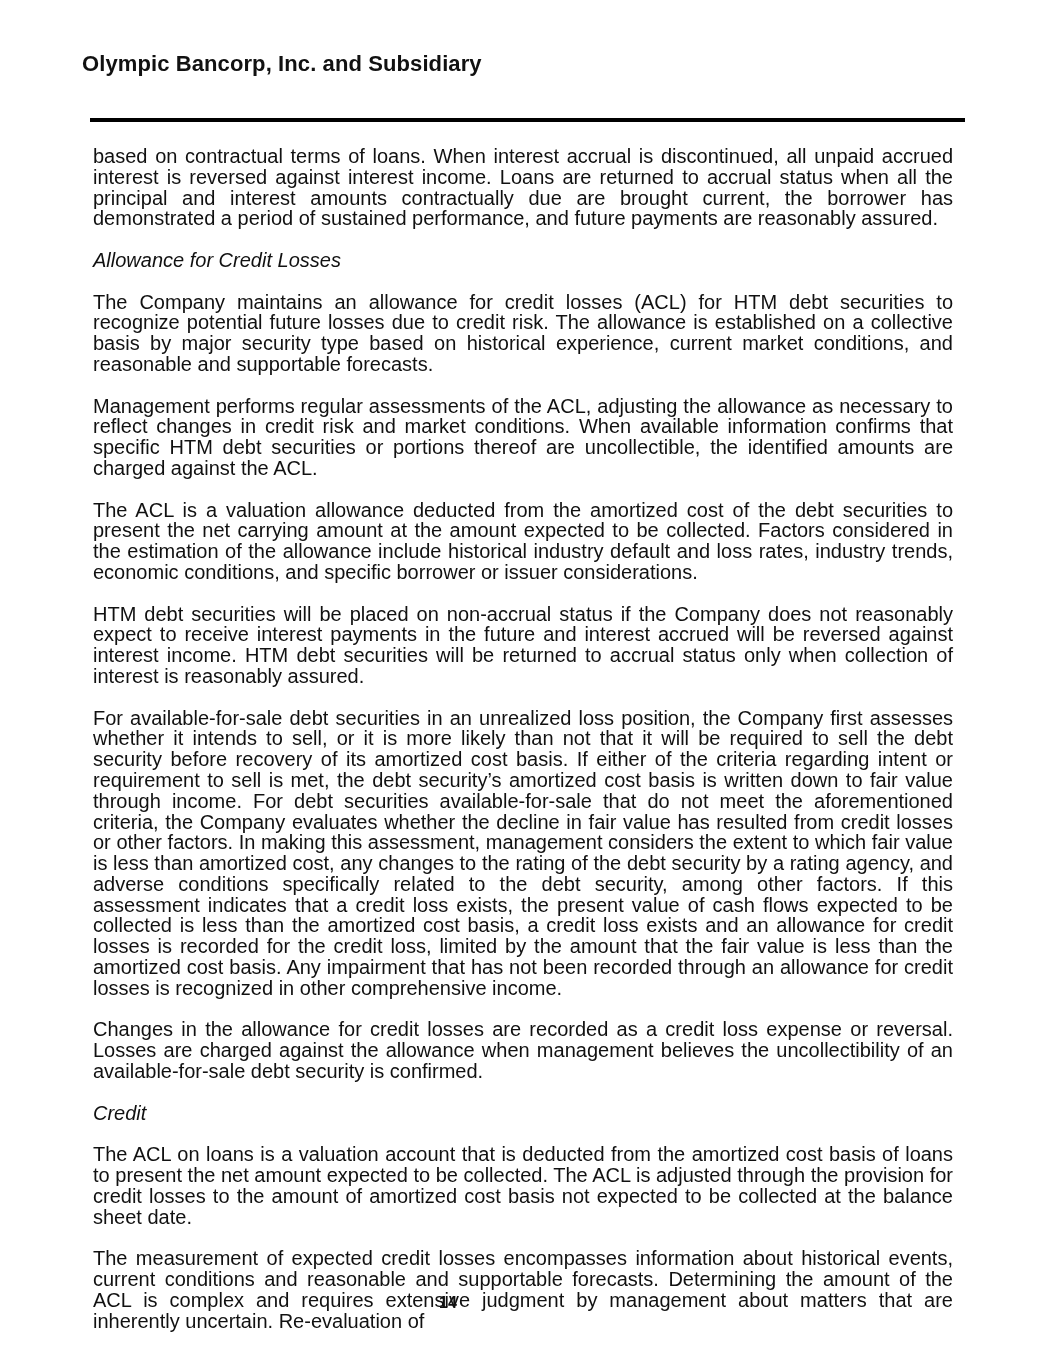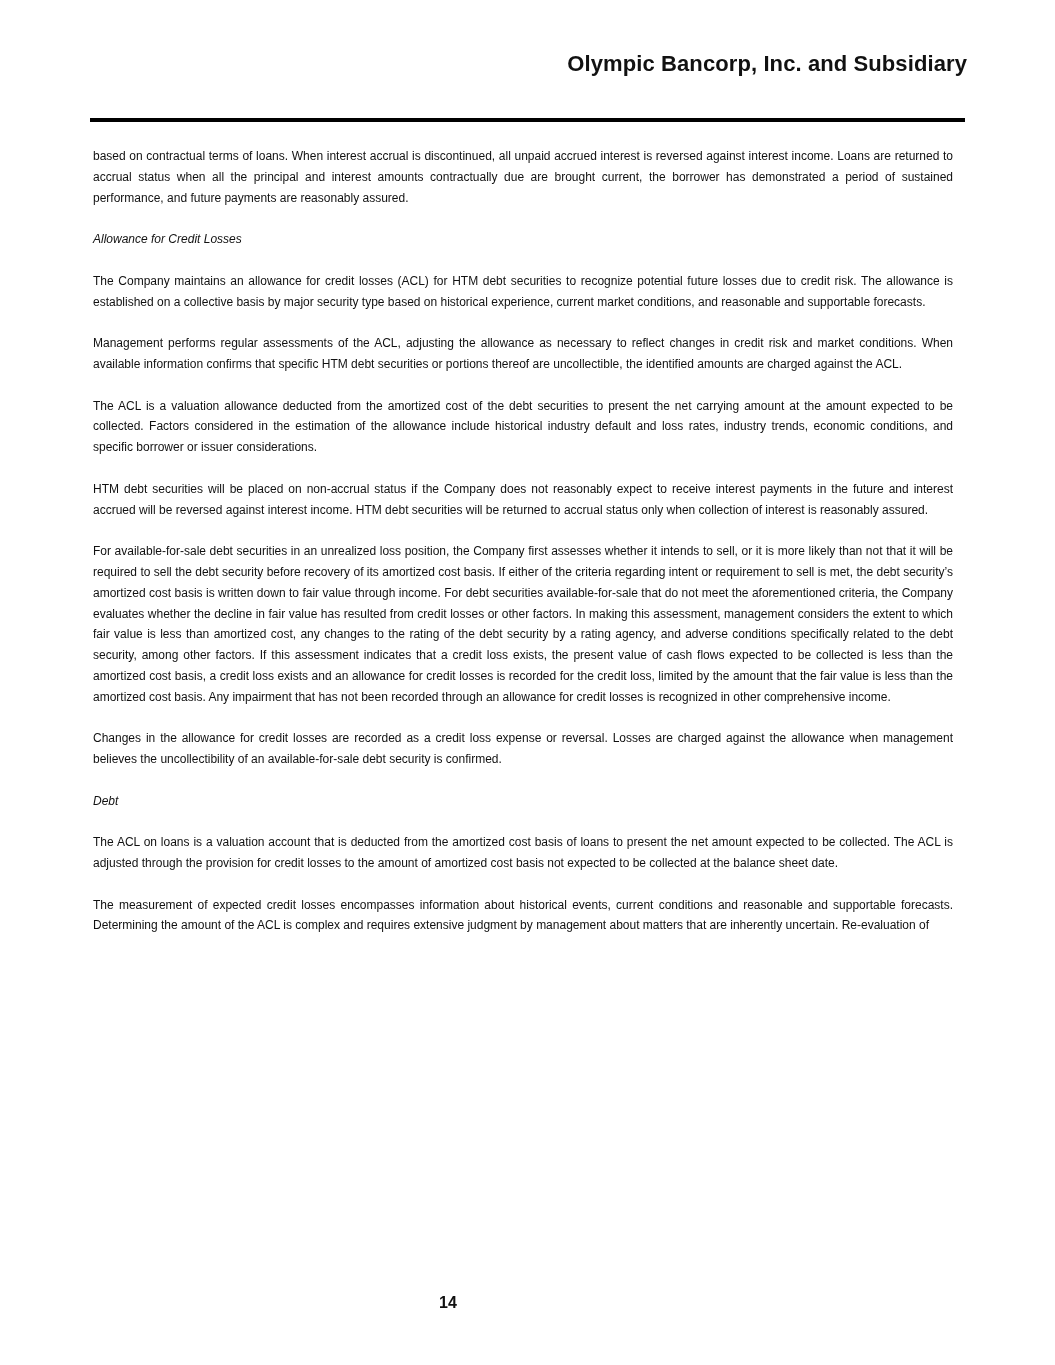--- a/index.html
+++ b/index.html
@@ -16,24 +16,24 @@
       font-family: "Liberation Sans", "DejaVu Sans", sans-serif;
     }
     .page {
       position: absolute;
       left: 0; top: 0;
       width: 1055px;
       height: 1365px;
     }
     .header {
       position: absolute;
-      left: 92px;
+      left: 82px;
       width: 875px;
       top: 48px;
-      text-align: right;
+      text-align: left;
     }
     .company {
       font-size: 22px;
       font-weight: bold;
       line-height: 32px;
       margin: 0;
       letter-spacing: 0.1px;
     }
     .subtitle {
       font-size: 18.5px;
@@ -47,21 +47,21 @@
       top: 118px;
       width: 875px;
       height: 4px;
       background: #000000;
     }
     .content {
       position: absolute;
       left: 93px;
       top: 146px;
       width: 860px;
-      font-size: 12px;
+      font-size: 20px;
       line-height: 20.8px;
     }
     .content p {
       margin: 0 0 20.8px 0;
       text-align: justify;
     }
     .content p.last {
       margin-bottom: 12px;
     }
     .h-bold-italic {
@@ -100,19 +100,19 @@
     <div class="h-bold-italic">Allowance for Credit Losses</div>
 
     <p>The Company maintains an allowance for credit losses (ACL) for HTM debt securities to recognize potential future losses due to credit risk. The allowance is established on a collective basis by major security type based on historical experience, current market conditions, and reasonable and supportable forecasts.</p>
     <p>Management performs regular assessments of the ACL, adjusting the allowance as necessary to reflect changes in credit risk and market conditions. When available information confirms that specific HTM debt securities or portions thereof are uncollectible, the identified amounts are charged against the ACL.</p>
     <p>The ACL is a valuation allowance deducted from the amortized cost of the debt securities to present the net carrying amount at the amount expected to be collected. Factors considered in the estimation of the allowance include historical industry default and loss rates, industry trends, economic conditions, and specific borrower or issuer considerations.</p>
     <p>HTM debt securities will be placed on non-accrual status if the Company does not reasonably expect to receive interest payments in the future and interest accrued will be reversed against interest income. HTM debt securities will be returned to accrual status only when collection of interest is reasonably assured.</p>
 
     <p>For available-for-sale debt securities in an unrealized loss position, the Company first assesses whether it intends to sell, or it is more likely than not that it will be required to sell the debt security before recovery of its amortized cost basis. If either of the criteria regarding intent or requirement to sell is met, the debt security’s amortized cost basis is written down to fair value through income. For debt securities available-for-sale that do not meet the aforementioned criteria, the Company evaluates whether the decline in fair value has resulted from credit losses or other factors. In making this assessment, management considers the extent to which fair value is less than amortized cost, any changes to the rating of the debt security by a rating agency, and adverse conditions specifically related to the debt security, among other factors. If this assessment indicates that a credit loss exists, the present value of cash flows expected to be collected is less than the amortized cost basis, a credit loss exists and an allowance for credit losses is recorded for the credit loss, limited by the amount that the fair value is less than the amortized cost basis. Any impairment that has not been recorded through an allowance for credit losses is recognized in other comprehensive income.</p>
     <p>Changes in the allowance for credit losses are recorded as a credit loss expense or reversal. Losses are charged against the allowance when management believes the uncollectibility of an available-for-sale debt security is confirmed.</p>
 
-    <div class="h-italic">Debt</div>
+    <div class="h-italic">Credit</div>
     <p>The ACL on loans is a valuation account that is deducted from the amortized cost basis of loans to present the net amount expected to be collected. The ACL is adjusted through the provision for credit losses to the amount of amortized cost basis not expected to be collected at the balance sheet date.</p>
     <p class="last">The measurement of expected credit losses encompasses information about historical events, current conditions and reasonable and supportable forecasts. Determining the amount of the ACL is complex and requires extensive judgment by management about matters that are inherently uncertain. Re-evaluation of</p>
   </div>
 
   <div class="page-number">14</div>
 </div>
 
 </body></html>

